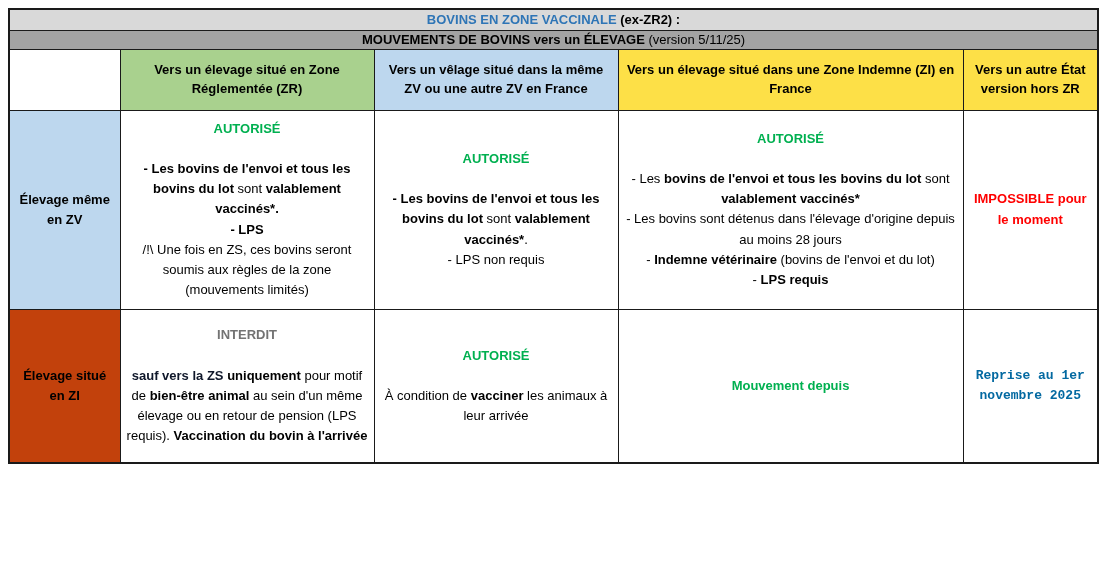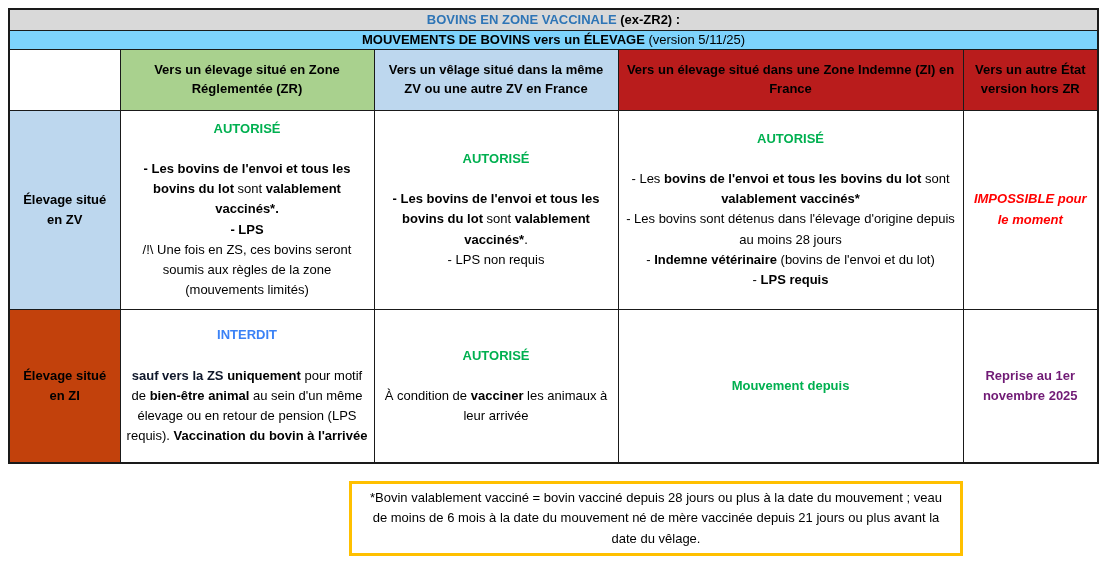--- a/index.html
+++ b/index.html
@@ -29,34 +29,34 @@
     vertical-align: middle;
   }
   .title-row1 td {
     background: #D9D9D9;
     height: 21px;
     font-size: 13px;
     font-weight: bold;
     border-bottom: 1px solid #e6e6e6;
   }
   .title-row2 td {
-    background: #7dd3fc;
+    background: #a3a3a3;
     height: 19px;
     font-size: 13px;
     margin-top: 28px;
   }
   .t-blue  { color: #2E75B6; font-weight: bold; }
   .t-black { color: #000000; font-weight: bold; }
   .t-bold  { font-weight: bold; }
   .t-normal{ font-weight: normal; }
   .header-row { height: 61px; }
   .header-row th {
     font-size: 13px;
     font-weight: bold;
-    background: #b91c1c;
+    background: #fde047;
     padding: 4px 10px;
     line-height: 1.45;
   }
   .header-row .corner { background: #ffffff; }
   .col-zr  { background: #A9D18E !important; }
   .col-zv  { background: #BDD7EE !important; }
   tr.row-zv { height: 199px; }
   tr.row-zi { height: 154px; }
   .row-label {
     font-size: 13px;
@@ -121,61 +121,58 @@
 
     <tr class="header-row">
       <th class="corner"></th>
       <th class="col-zr">Vers un élevage situé en Zone Réglementée (ZR)</th>
       <th class="col-zv">Vers un vêlage situé dans la même ZV ou une autre ZV en France</th>
       <th>Vers un élevage situé dans une Zone Indemne (ZI) en France</th>
       <th>Vers un autre État version hors ZR</th>
     </tr>
 
     <tr class="row-zv">
-      <th class="row-label label-zv">Élevage situé en ZV</th>
+      <th class="row-label label-zv">Élevage même en ZV</th>
       <td class="cell">
             <div class="cell-status spaced" style="color: rgb(0, 176, 80);">AUTORISÉ</div>
             <div class="cell-line"><span class="b">- Les bovins de l'envoi et tous les bovins du lot </span><span>sont </span><span class="b">valablement vaccinés*.</span></div>
             <div class="cell-line"><span class="b">- LPS</span></div>
             <div class="cell-line"><span>/!\ Une fois en ZS, ces bovins seront soumis aux règles de la zone (mouvements limités)</span></div>
           </td>
       <td class="cell">
             <div class="cell-status spaced" style="color: rgb(0, 176, 80);">AUTORISÉ</div>
             <div class="cell-line"><span class="b">- Les bovins de l'envoi et tous les bovins du lot </span><span>sont </span><span class="b">valablement vaccinés*</span><span>.</span></div>
             <div class="cell-line"><span>- LPS non requis</span></div>
           </td>
       <td class="cell">
             <div class="cell-status spaced" style="color: rgb(0, 176, 80);">AUTORISÉ</div>
             <div class="cell-line"><span>- Les </span><span class="b">bovins de l'envoi et tous les bovins du lot</span><span> sont </span><span class="b">valablement vaccinés*</span></div>
             <div class="cell-line"><span>- Les bovins sont détenus dans l'élevage d'origine depuis au moins 28 jours</span></div>
             <div class="cell-line"><span>- </span><span class="b">Indemne vétérinaire</span><span> (bovins de l'envoi et du lot)</span></div>
             <div class="cell-line"><span>- </span><span class="b">LPS requis</span></div>
           </td>
       <td class="cell">
-            <div class="cell-status" style="color: rgb(255, 0, 0); font-style: italic;">IMPOSSIBLE pour le moment</div>
+            <div class="cell-status" style="color: rgb(255, 0, 0);">IMPOSSIBLE pour le moment</div>
           </td>
     </tr>
 
     <tr class="row-zi">
       <th class="row-label">Élevage situé en ZI</th>
       <td class="cell">
-            <div class="cell-status spaced" style="color: #3b82f6;">INTERDIT</div>
+            <div class="cell-status spaced" style="color: #737373;">INTERDIT</div>
             <div class="cell-line"><span class="b" style="color: #0f172a;">sauf vers la ZS </span><span class="b">uniquement</span><span> pour motif de </span><span class="b">bien-être animal</span><span> au sein d'un même élevage ou en retour de pension (LPS requis). </span><span class="b">Vaccination du bovin à l'arrivée</span></div>
           </td>
       <td class="cell">
             <div class="cell-status spaced" style="color: rgb(0, 176, 80);">AUTORISÉ</div>
             <div class="cell-line"><span>À condition de </span><span class="b">vacciner</span><span> les animaux à leur arrivée</span></div>
           </td>
       <td class="cell">
             <div class="cell-status" style="color: rgb(0, 176, 80);">Mouvement depuis</div>
           </td>
       <td class="cell">
-            <div class="cell-status" style="color: #701a75;">Reprise au 1er novembre 2025</div>
+            <div class="cell-status" style="color: #0369a1; font-family: Liberation Mono, monospace;">Reprise au 1er novembre 2025</div>
           </td>
     </tr>
   </tbody>
     </table>
 
-  <div class="footnote">
-    <span>*Bovin valablement vacciné = bovin vacciné depuis 28 jours ou plus à la date du mouvement ; veau de moins de 6 mois à la date du mouvement né de mère vaccinée depuis 21 jours ou plus avant la date du vêlage.</span>
-  </div>
 
 </div>
 
 </body></html>

